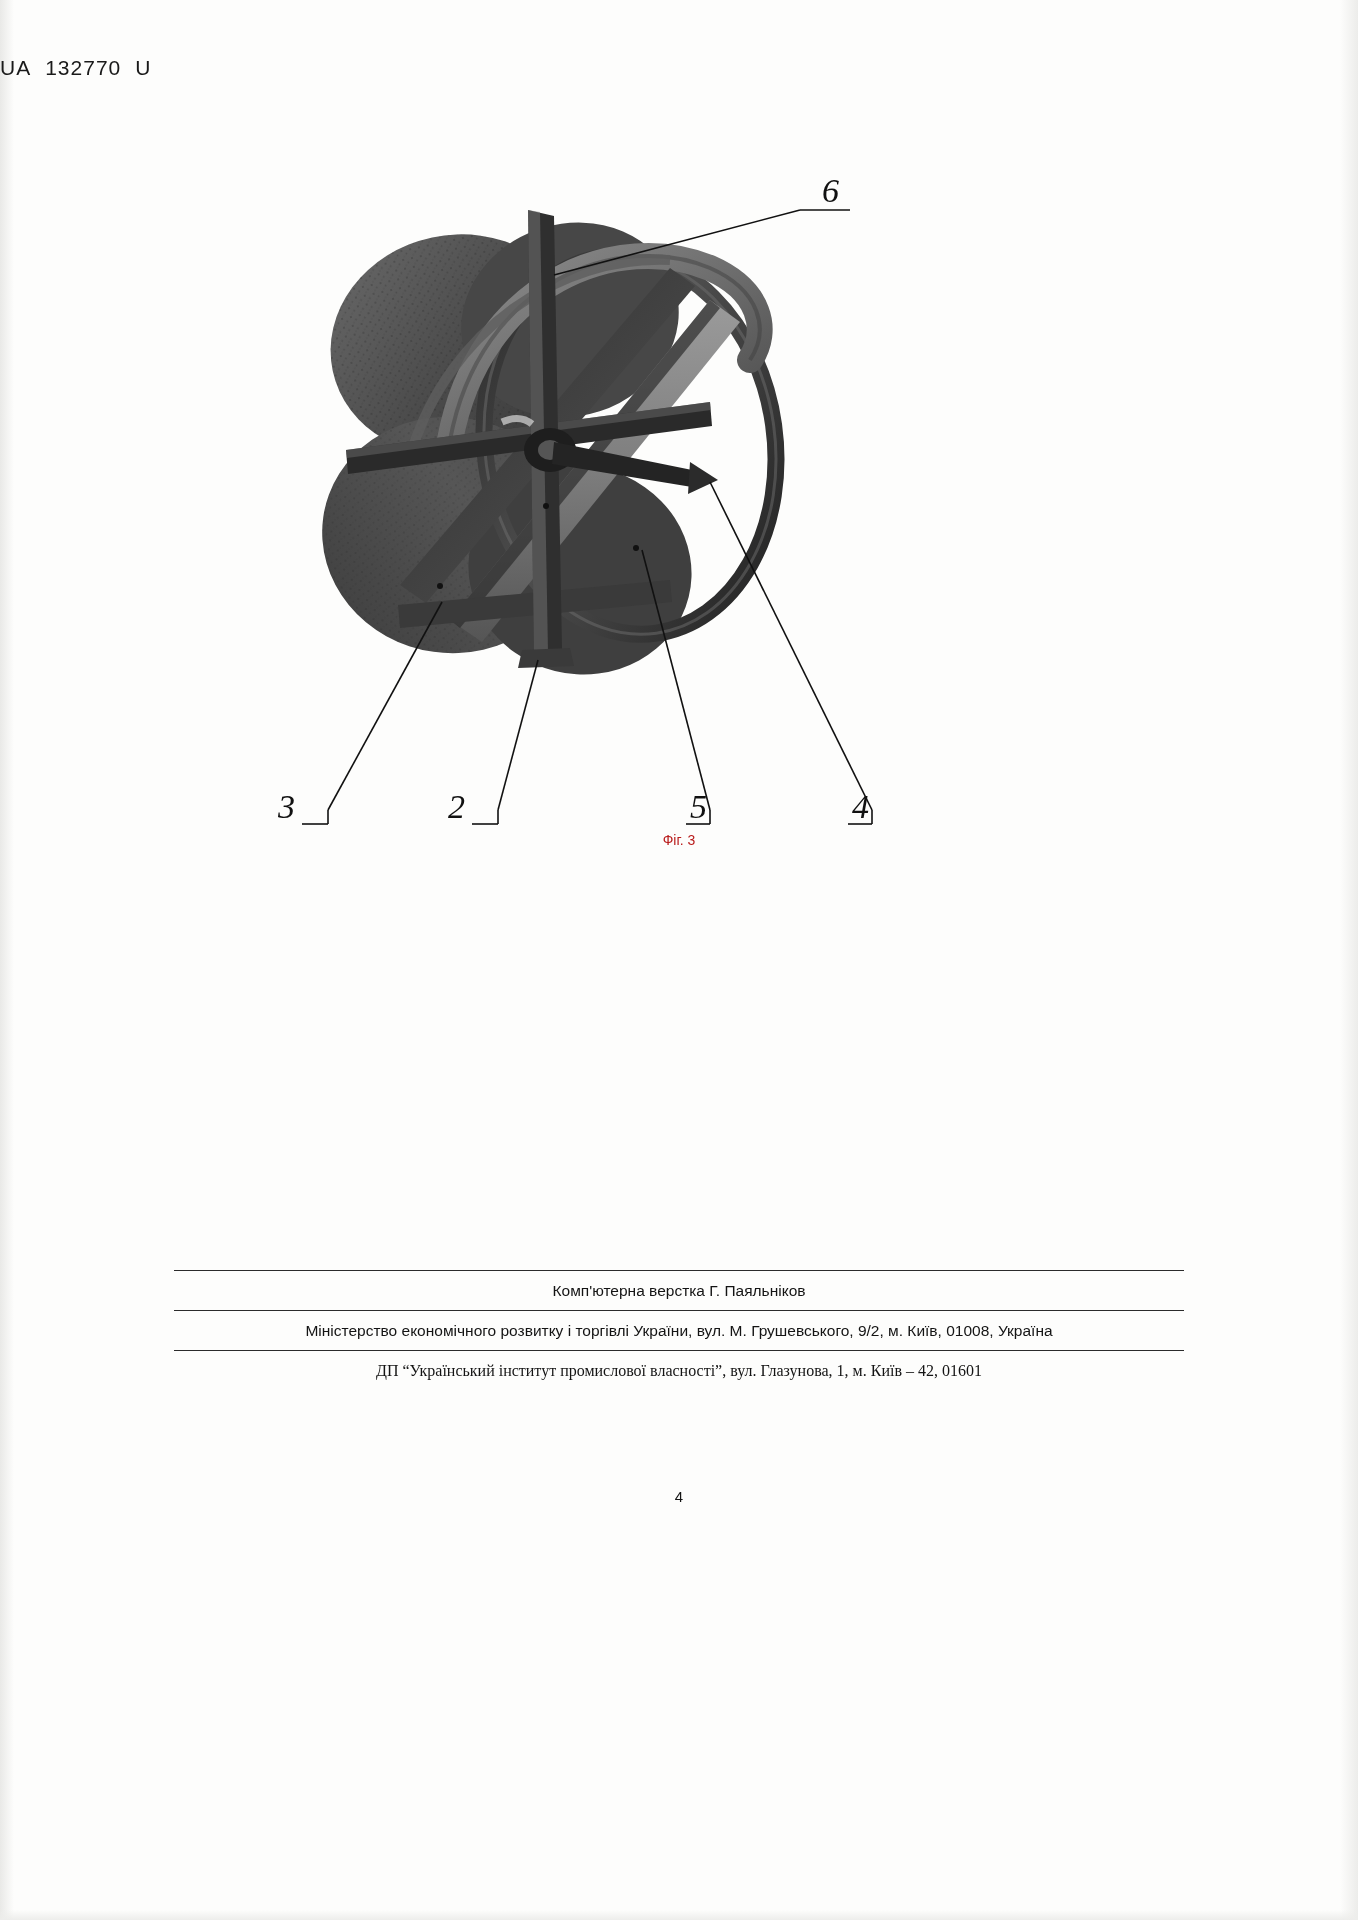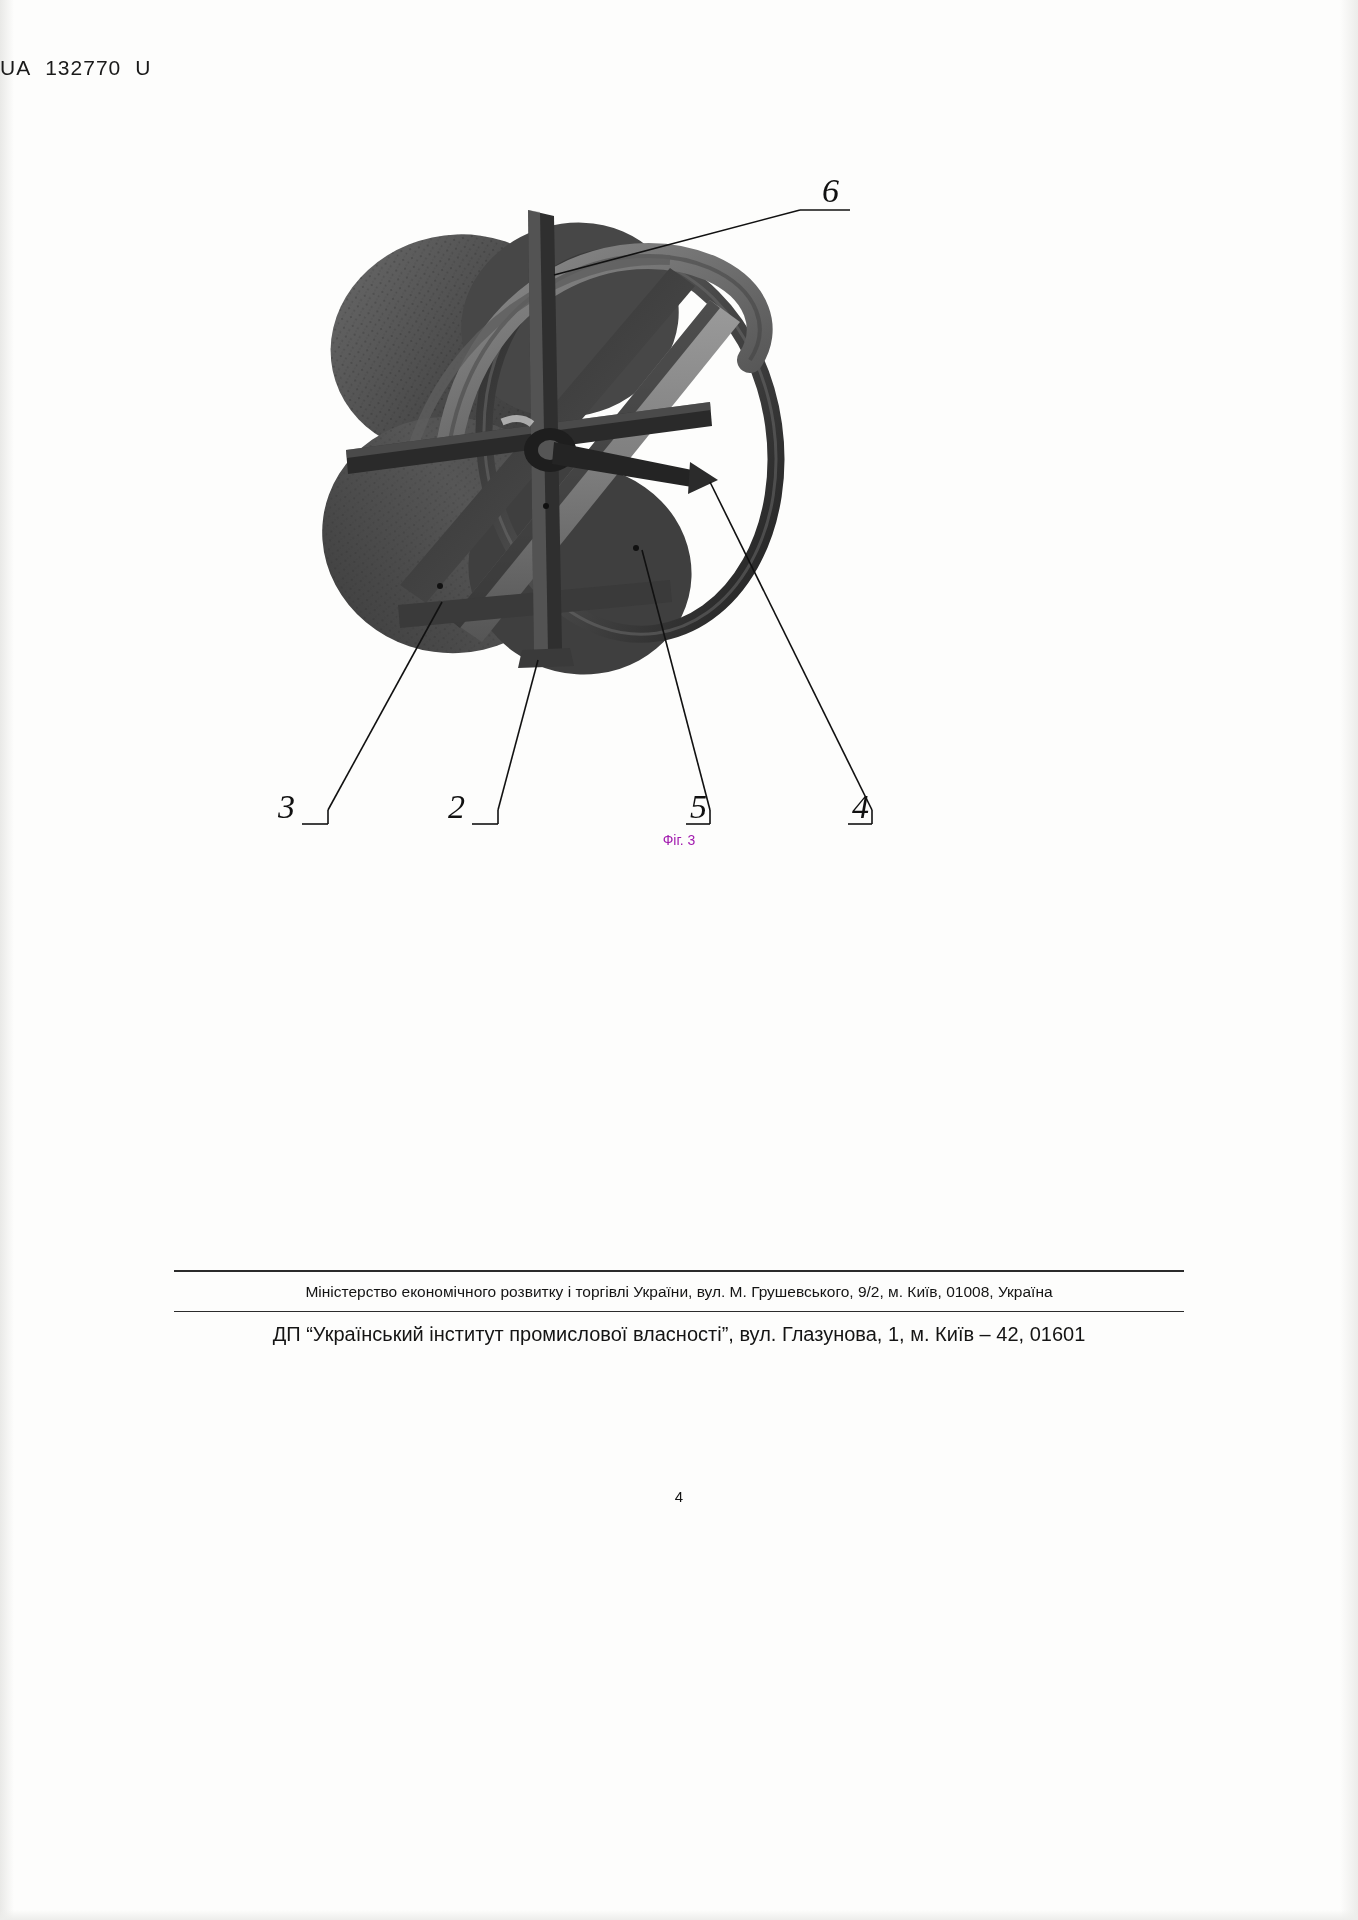--- a/index.html
+++ b/index.html
@@ -58,21 +58,21 @@
   }
   .figure-area svg { display: block; }
 
   .fig-caption {
     position: absolute;
     top: 832px;
     left: 0;
     width: 100%;
     text-align: center;
     font-size: 14px;
-    color: #a21caf;
+    color: #b91c1c;
   }
 
   .footer {
     position: absolute;
     left: 0;
     width: 100%;
     top: 1270px;
   }
   .rule {
     height: 1px;
@@ -81,21 +81,21 @@
   }
   .rule.r1 { width: 1010px; }
   .rule.r2 { width: 1010px; }
   .rule.r3 { width: 1010px; }
   .footer-line {
     text-align: center;
     font-size: 15.5px;
     color: #141414;
     padding: 11px 0 10px 0;
   }
-  .footer-line.small { font-size: 20px; }
+  .footer-line.small { font-size: 16px; font-family: Liberation Serif, serif; }
   .page-number {
     position: absolute;
     top: 1488px;
     left: 0;
     width: 100%;
     text-align: center;
     font-size: 15px;
     color: #141414;
   }
   .leader-num {
@@ -244,20 +244,21 @@
         <text class="leader-num" x="540" y="668">5</text>
         <text class="leader-num" x="702" y="668">4</text>
       </g>
     </svg>
   </div>
 
   <div class="fig-caption">Фіг. 3</div>
 
   <div class="footer">
     <div class="rule r1"></div>
+    <div class="footer-line">Комп'ютерна верстка Г. Паяльніков</div>
     <div class="rule r2"></div>
     <div class="footer-line">Міністерство економічного розвитку і торгівлі України, вул. М. Грушевського, 9/2, м. Київ, 01008, Україна</div>
     <div class="rule r3"></div>
     <div class="footer-line small">ДП “Український інститут промислової власності”, вул. Глазунова, 1, м. Київ – 42, 01601</div>
   </div>
 
   <div class="page-number">4</div>
 
 </div>
 

